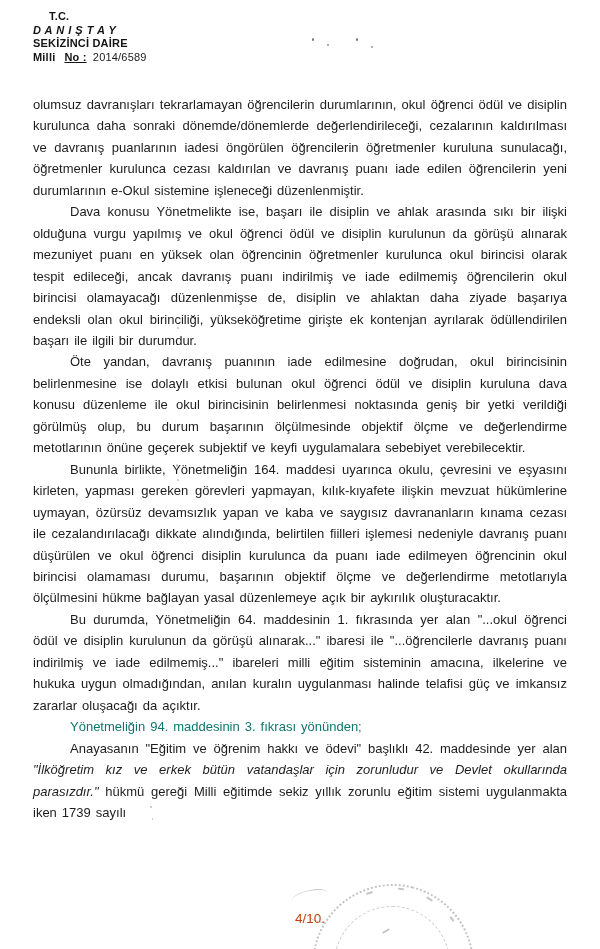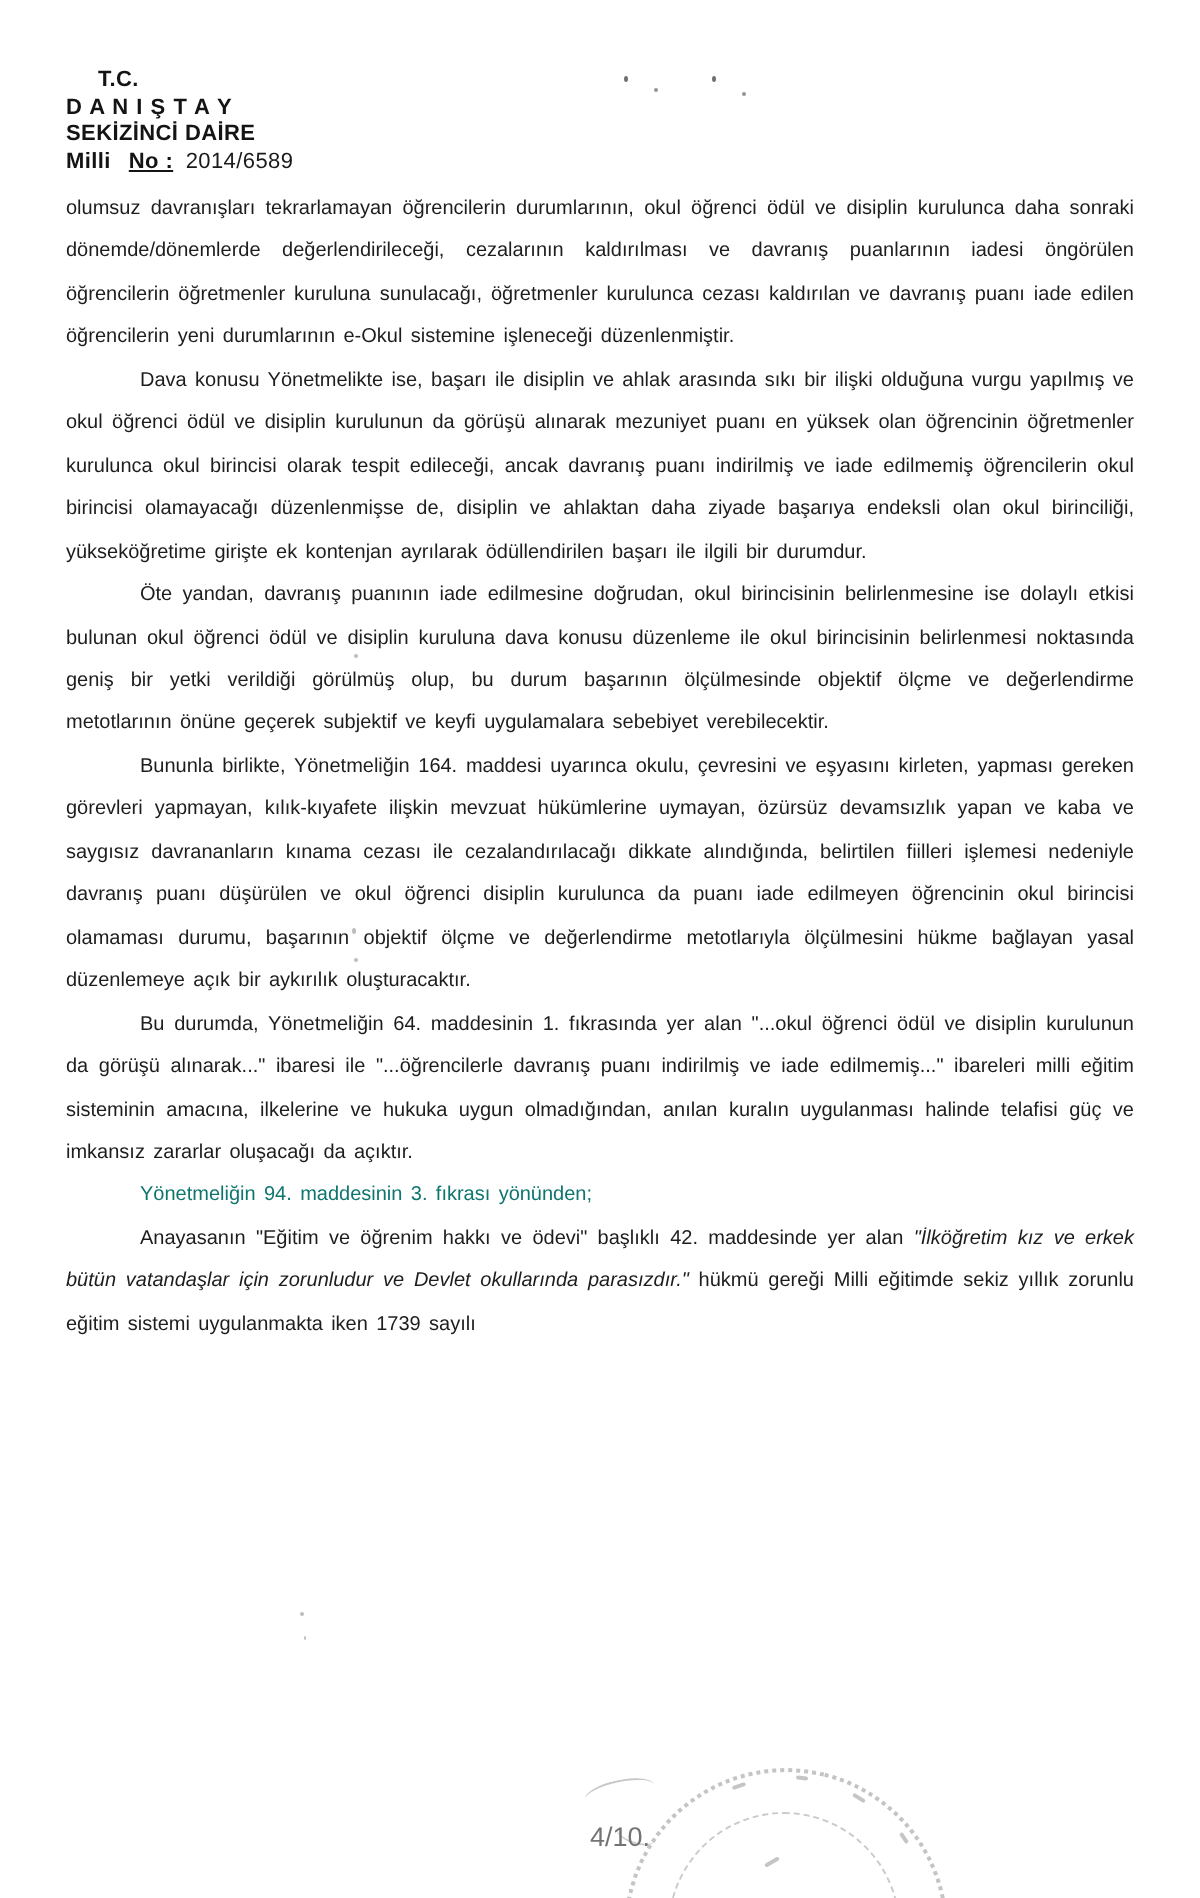--- a/index.html
+++ b/index.html
@@ -13,44 +13,44 @@
   }
   .page{position:absolute;inset:0;background:#fff;}
 
   
   .doc-header{
     position:absolute;left:33px;top:10px;
     font-weight:bold;color:#141414;
     font-size:11px;line-height:13.5px;
     letter-spacing:.2px;
   }
-  .doc-header .tc{margin-left:16px;margin-top:24px;}
-  .doc-header .court{letter-spacing:.5px;}
+  .doc-header .tc{margin-left:16px;}
+  .doc-header .court{letter-spacing:.5px;font-style:italic;}
   .esas-line{margin-top:.5px;}
   .esas-line .lbl1{font-weight:bold;}
   .esas-line .lbl2{font-weight:bold;margin-left:9px;text-decoration:underline;}
   .esas-line .val{font-weight:normal;color:#1a1a1a;margin-left:3px;margin-top:40px;}
 
   
   .doc-body{
     position:absolute;left:33px;right:33px;top:94px;
-    font-size:10px;line-height:21.45px;
+    font-size:13px;line-height:21.45px;
     text-align:justify;
     color:#1d1d1d;
     word-spacing:1.4px;
   }
   .doc-body p{margin:0;padding:0;}
   .doc-body p.indent{text-indent:37px;}
   .doc-body p.heading{font-weight:normal;color:#0f766e;}
   .quoted-italic{font-style:italic;}
 
   
   .page-number{
     position:absolute;left:295px;top:911px;
-    font-size:13.5px;color:#737373;
+    font-size:13.5px;color:#c2410c;
     z-index:3;
   }
 
   
   .stamp{position:absolute;left:306px;top:882px;width:180px;height:120px;opacity:.5;z-index:2;}
   .stamp-outer{
     position:absolute;left:6px;top:2px;width:158px;height:158px;border-radius:50%;
     border:2px dotted #8a8a8a;transform:rotate(14deg);
   }
   .stamp-inner{

